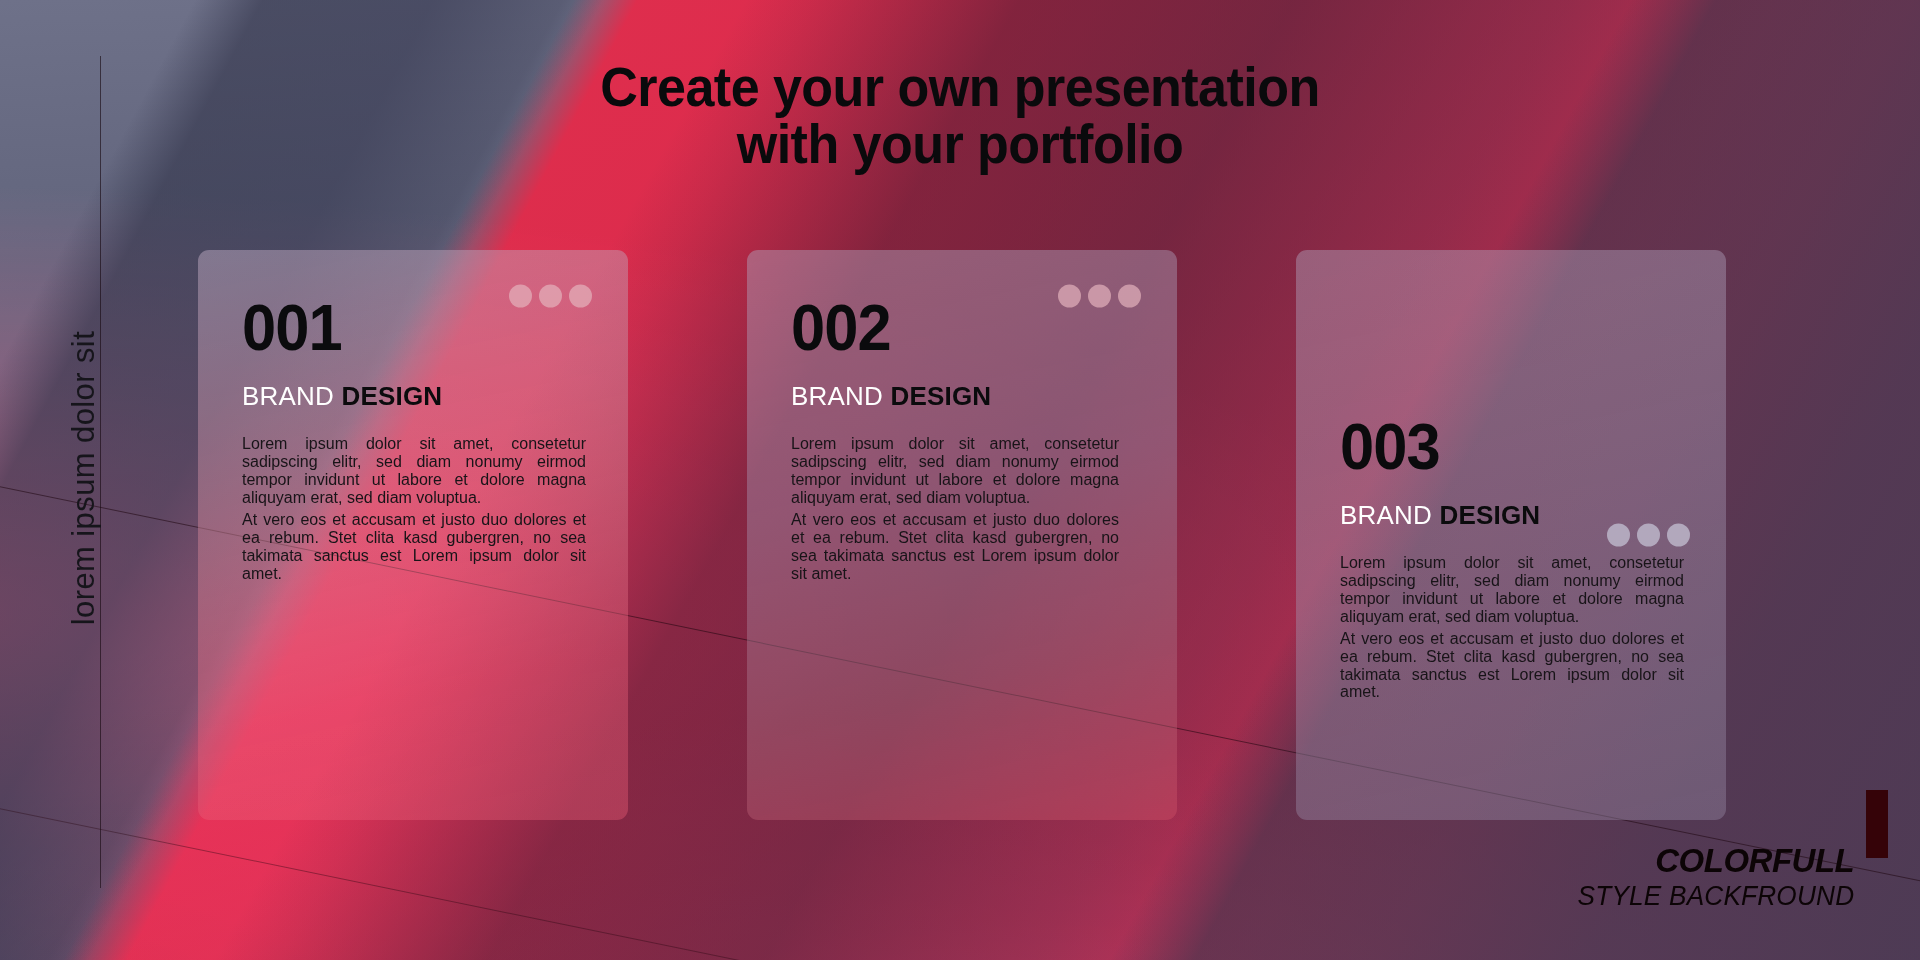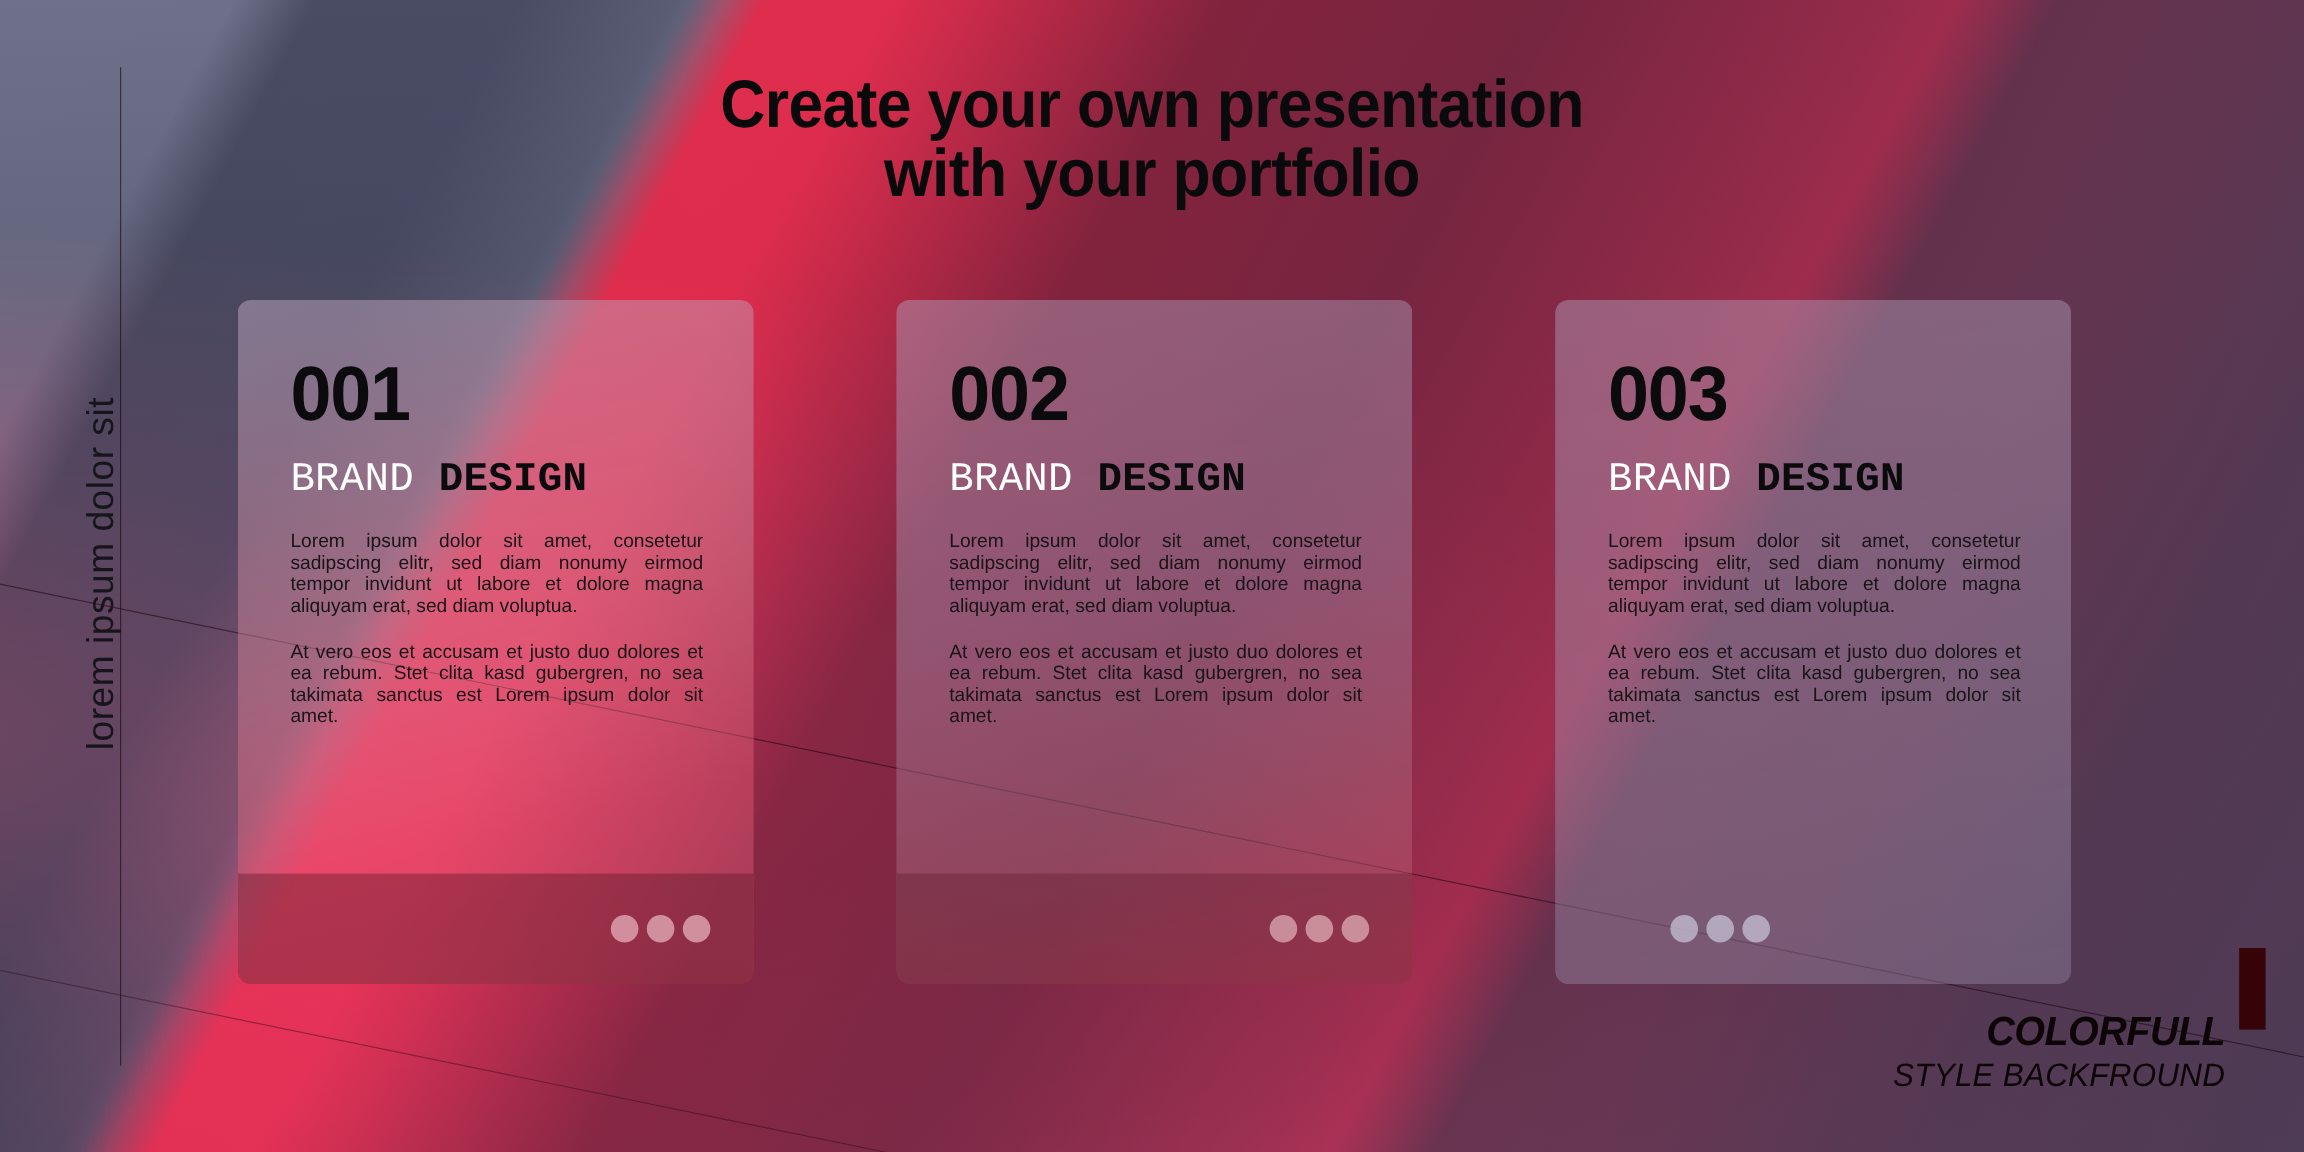--- a/index.html
+++ b/index.html
@@ -142,53 +142,52 @@
     width:1528px; height:570px;
     display:flex;
     justify-content:space-between;
   }
   .card {
     position:relative;
     width:430px; height:570px;
     border-radius:11px;
     overflow:hidden;
     display:flex;
-    flex-direction:column;
+    flex-direction:row;
     backdrop-filter:blur(0.5px);
   }
   .card-body { flex:1 1 auto; padding:48px 42px 0 44px; }
   .card-foot { height:92px; position:relative; }
 
   .card .num {
     font-size:64px;
     font-weight:700;
     line-height:.96;
     letter-spacing:-1px;
     color:#0b0b0d;
     transform:scaleX(0.96);
     transform-origin:left center;
   }
   .card .sub {
     margin-top:24px;
-    font-size:34px;
+    font-size:26px;
     letter-spacing:.2px;
     line-height:1;
-    font-family:Liberation Mono, monospace;
   }
   .card .sub .light { color:#ffffff; font-weight:400; }
   .card .sub .bold  { color:#0b0b0d; font-weight:700; }
 
   .card p {
     margin-top:26px;
     font-size:16px;
     line-height:1.12;
     text-align:justify;
     color:#181418;
   }
-  .card p + p { margin-top:20px; }
+  .card p + p { margin-top:4px; }
 
   .dots {
     position:absolute;
     right:36px; top:50%;
     transform:translateY(-50%);
     display:flex; gap:7px;
   }
   .dots i { display:block; width:23px; height:23px; border-radius:50%; }
 
   

